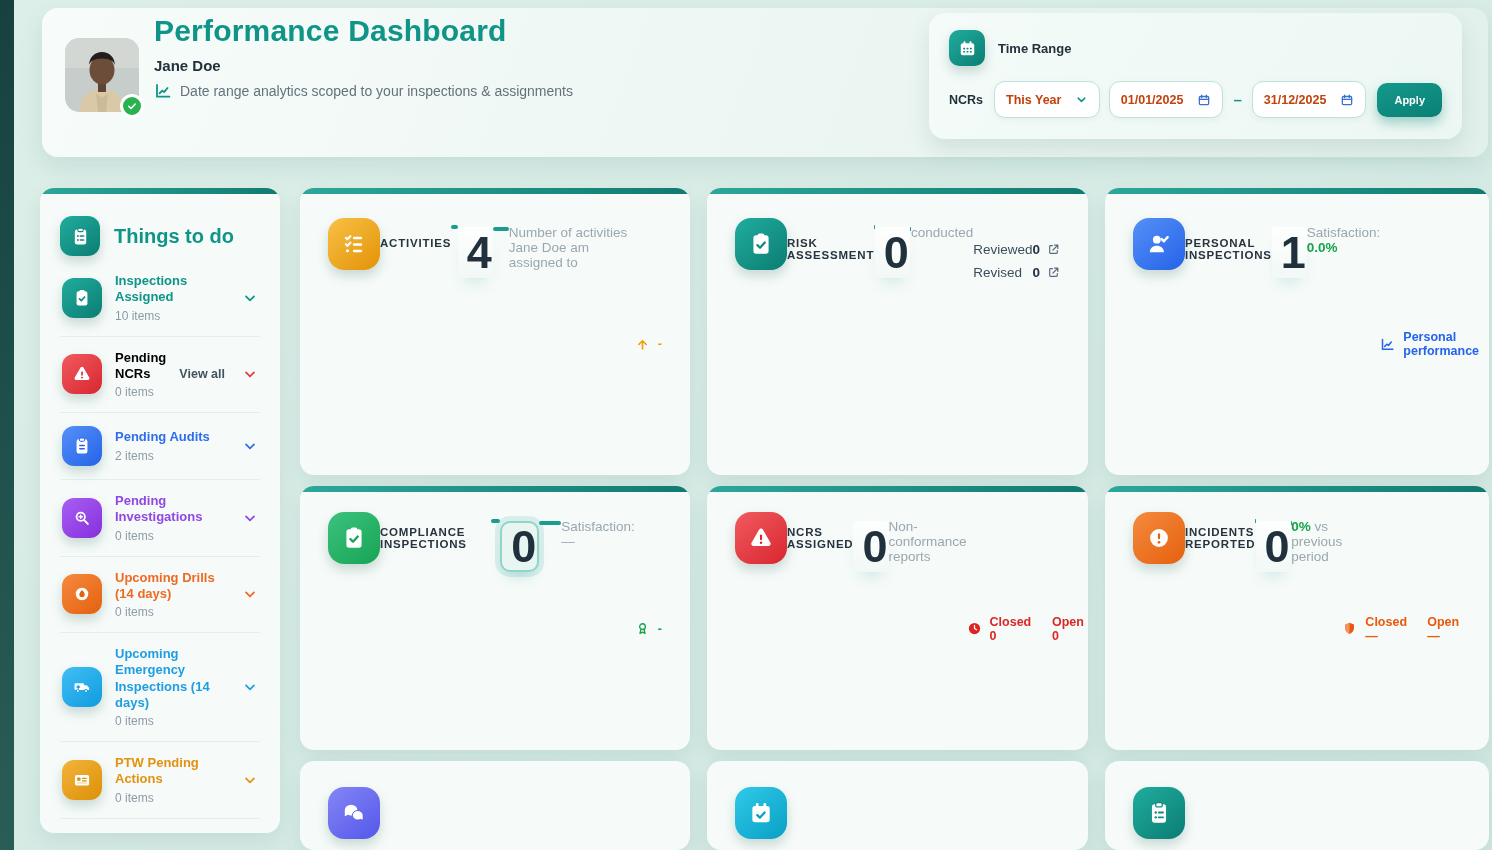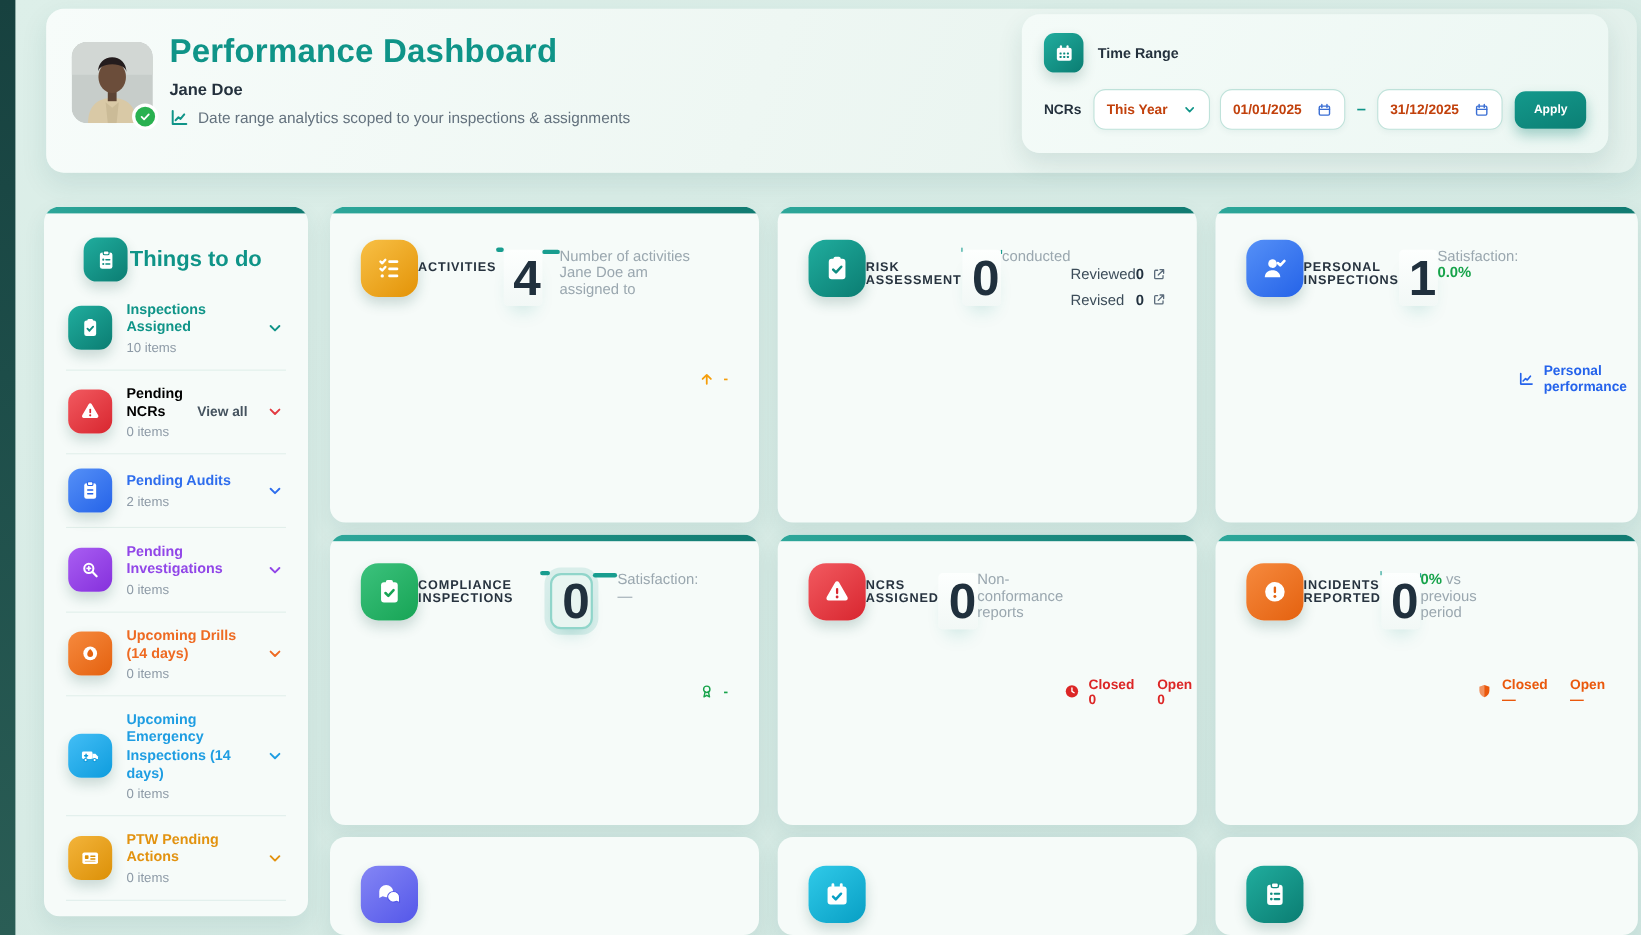--- a/index.html
+++ b/index.html
@@ -14,21 +14,21 @@
 
   
   .header-card{position:absolute;left:42px;top:8px;width:1446px;height:149px;
     background:linear-gradient(110deg,#f7fcfa 0%,#eef7f3 45%,#e2f0eb 100%);
     border-radius:16px;box-shadow:0 10px 24px rgba(23,93,84,.10);}
   .avatar{position:absolute;left:23px;top:30px;width:74px;height:74px;border-radius:14px;
     overflow:visible;}
   .avatar .photo{width:74px;height:74px;border-radius:14px;display:block;}
   .badge{position:absolute;right:-5px;bottom:-6px;width:24px;height:24px;border-radius:50%;
     background:#2ab150;border:3px solid #fff;display:flex;align-items:center;justify-content:center;}
-  .head-text{position:absolute;left:112px;top:22px;}
+  .head-text{position:absolute;left:112px;top:6px;}
   .page-title{font-size:30px;font-weight:800;color:#0f9488;letter-spacing:.2px;}
   .user-name{font-size:15px;font-weight:700;color:#24313d;margin-top:9px;}
   .tagline{display:flex;align-items:center;gap:8px;margin-top:8px;color:#64727e;font-size:14px;}
   .tagline .ic{color:#0f9488;display:flex;}
 
   
   .time-panel{position:absolute;right:26px;top:5px;width:533px;height:126px;
     background:linear-gradient(120deg,#f4fbf8,#ecf7f3);border-radius:16px;
     box-shadow:0 10px 22px rgba(23,93,84,.12);padding:17px 20px;}
   .tp-head{display:flex;align-items:center;gap:13px;font-size:13px;font-weight:700;color:#24313d;}
@@ -48,21 +48,21 @@
 
   
   .panel{background:#f6fbf9;border-radius:14px;box-shadow:0 8px 20px rgba(23,93,84,.09);
     position:relative;overflow:hidden;}
   .accent{height:6px;background:linear-gradient(90deg,#2da79a,#1b8densed 80%,#10786f);}
   .accent{height:6px;background:linear-gradient(90deg,#2da79a,#117a71);}
 
   
   .sidebar{position:absolute;left:40px;top:188px;width:240px;height:645px;}
   .sb-body{padding:16px 20px 10px;}
-  .sb-head{display:flex;align-items:center;gap:2px;margin:6px 16px 4px;}
+  .sb-head{display:flex;align-items:center;gap:14px;margin:6px 0 4px;}
   .sb-title{font-size:20px;font-weight:800;color:#0f9488;}
   .sb-item{display:flex;align-items:center;gap:13px;padding:13px 2px;cursor:pointer;}
   .sb-item + .sb-item{border-top:1px solid #e2efeb;}
   .sb-text{flex:1;min-width:0;}
   .sb-label{font-size:13px;font-weight:700;line-height:1.25;}
   .sb-count{font-size:12px;color:#8d9aa6;margin-top:3px;}
   .view-all{font-size:12.5px;font-weight:700;color:#45535f;margin-right:4px;white-space:nowrap;}
   .sb-chev{display:flex;flex:none;}
 
   

